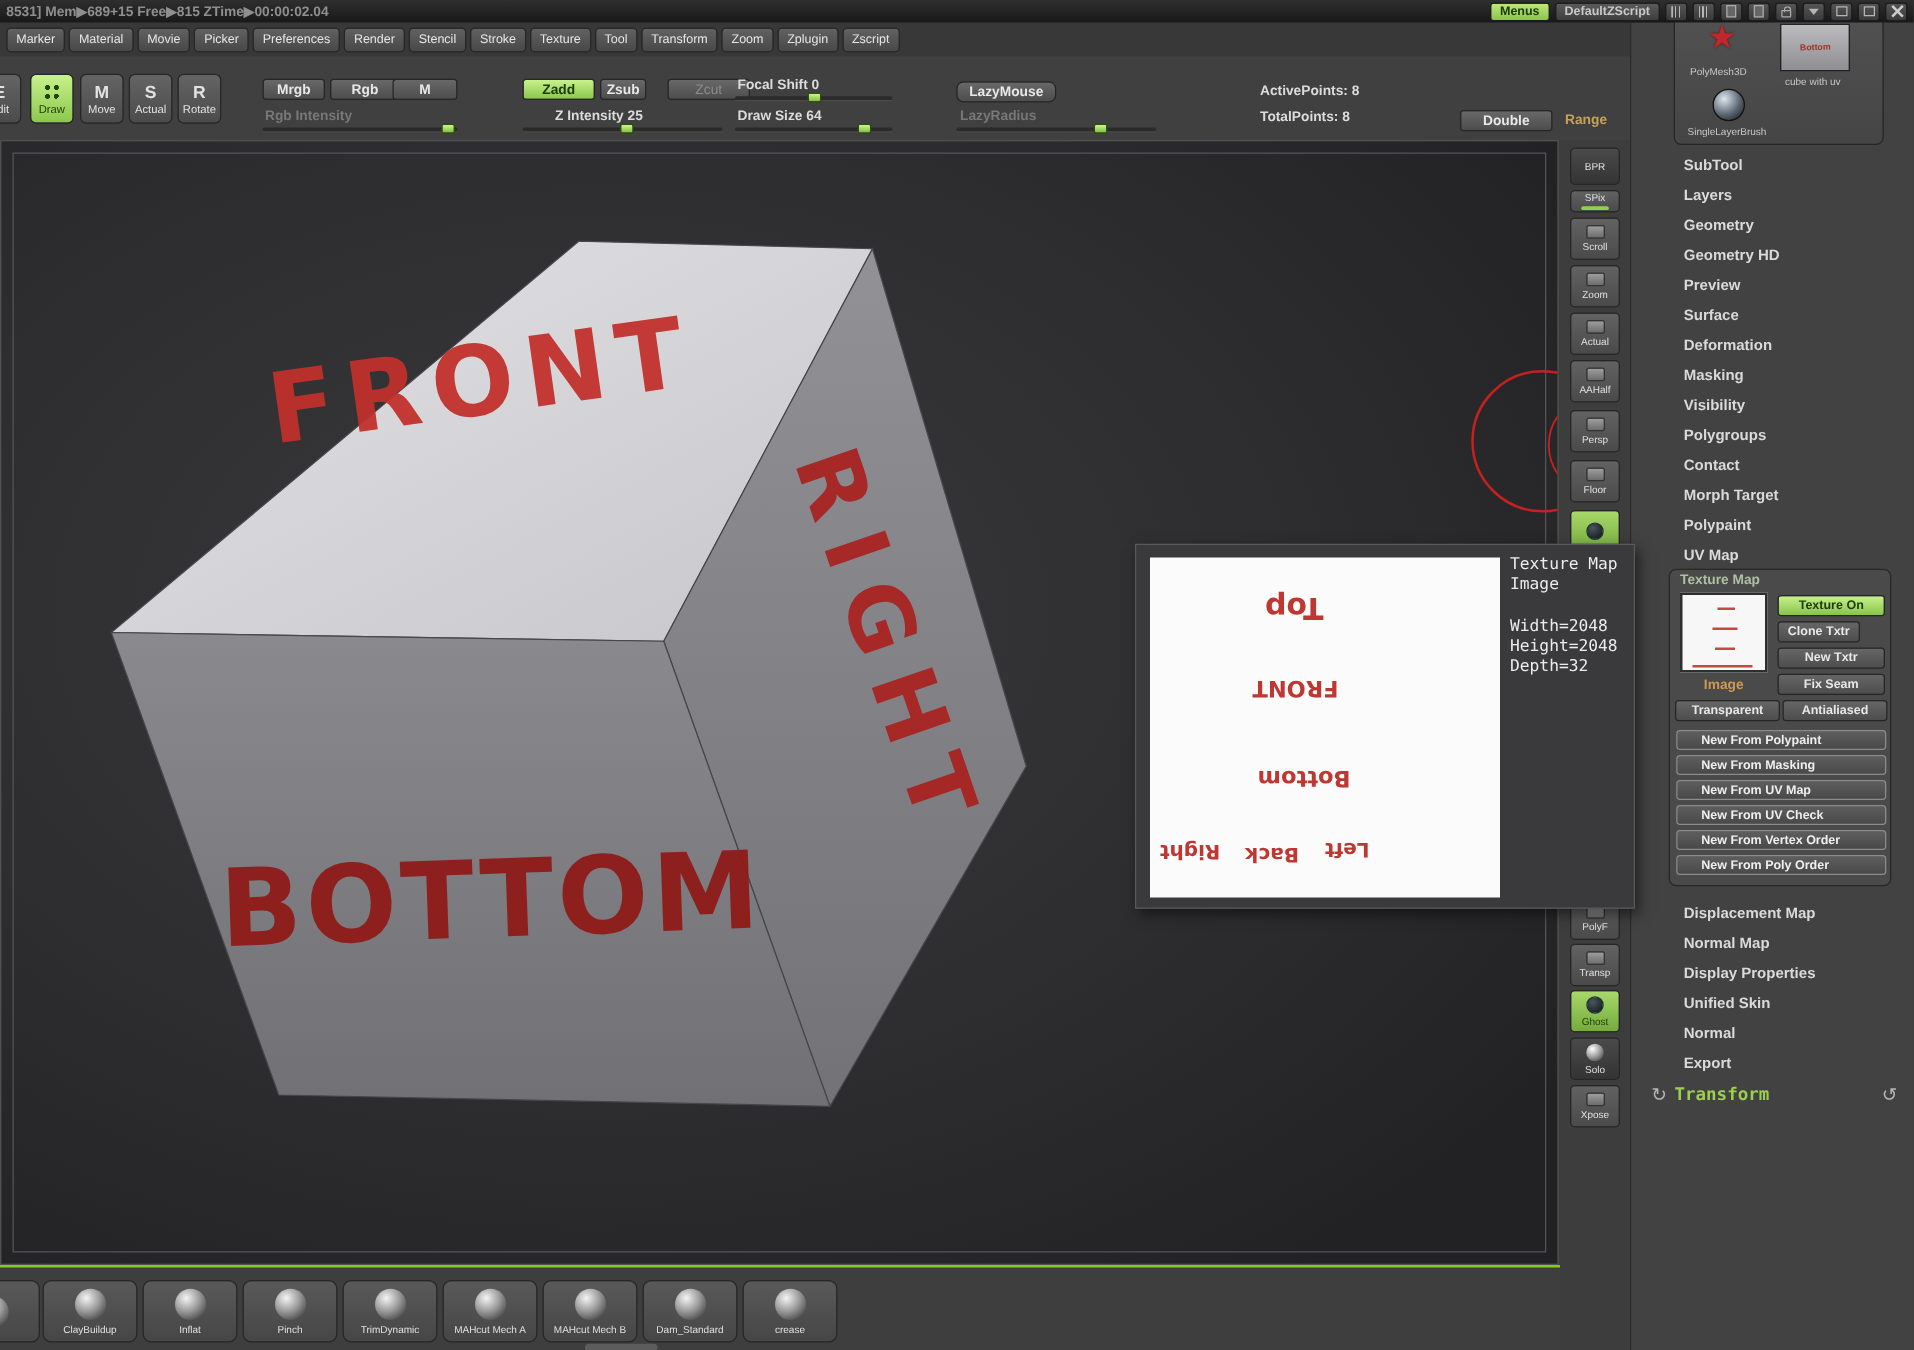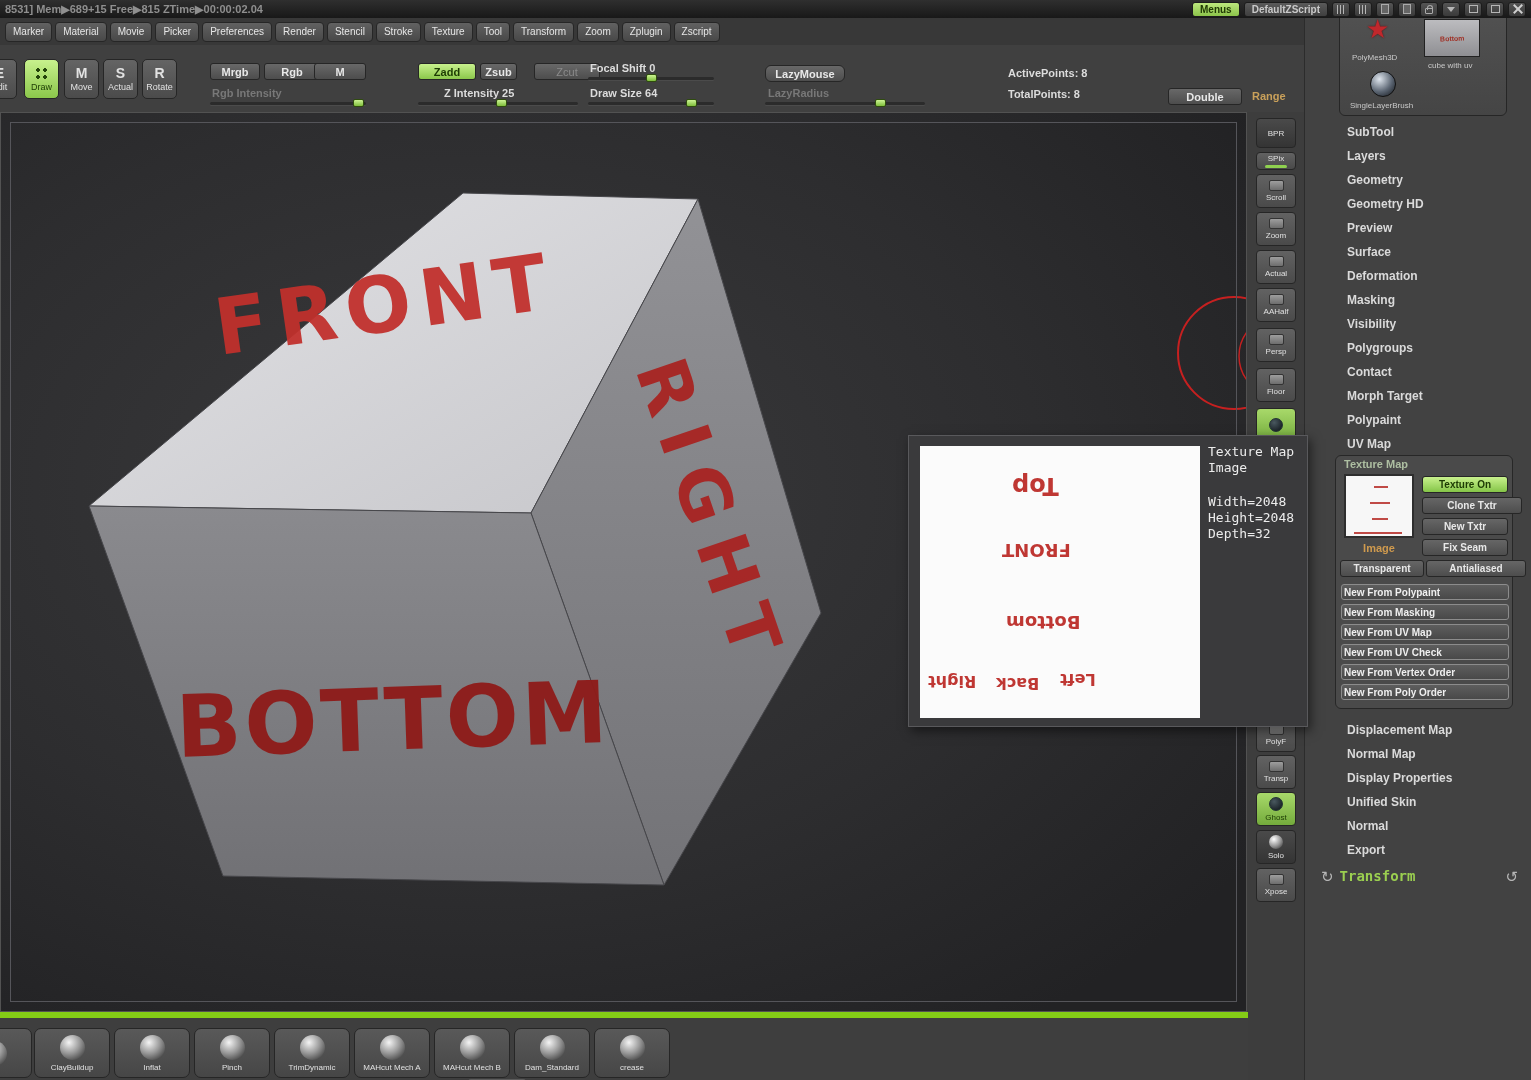--- a/index.html
+++ b/index.html
@@ -70,26 +70,26 @@
 .thumb{position:absolute;width:56px;height:38px;background:linear-gradient(#bcbcbf,#8f8f93);border:1px solid #222;display:flex;align-items:center;justify-content:center}
 .thumb .ttxt{font-size:7px;font-weight:bold;color:#a03228;transform:rotate(-2deg)}
 .section-row{position:absolute;left:0;width:227px;height:24px;display:flex;align-items:center;padding-left:42px;font-size:12px;font-weight:bold;color:#dadada}
 .tm-box{position:absolute;left:30px;top:437px;width:178px;height:254px;background:#4a4a4a;border:1px solid #272727;border-radius:6px}
 .tm-head{position:absolute;left:8px;top:2px;font-size:11px;font-weight:bold;color:#aebfa2}
 .tm-thumb{position:absolute;left:8px;top:18px;width:70px;height:64px;background:#f7f7f7;border:2px solid #2e2e2e}
 .tm-mark{position:absolute;background:#c04a46;height:2px}
 .tm-btn{position:absolute;height:17px;border-radius:3px;background:linear-gradient(#666,#4d4d4d);border:1px solid #262626;font-size:10px;font-weight:bold;color:#e8e8e8;display:flex;align-items:center;justify-content:center;white-space:nowrap}
 .tm-btn.green{background:linear-gradient(#c8f18d,#85c548);color:#1d3b04}
 .tm-image-label{position:absolute;left:8px;top:86px;width:70px;text-align:center;font-size:11px;font-weight:bold;color:#cf9a4e}
-.nf-btn{position:absolute;left:5px;width:168px;height:16px;border-radius:3px;background:linear-gradient(#5e5e5e,#494949);border:1px solid #8c8c8c;font-size:10px;font-weight:bold;color:#efefef;display:flex;align-items:center;padding-left:2px;white-space:nowrap}
+.nf-btn{position:absolute;left:5px;width:168px;height:16px;border-radius:3px;background:linear-gradient(#5e5e5e,#494949);border:1px solid #8c8c8c;font-size:10px;font-weight:bold;color:#efefef;display:flex;align-items:center;padding-left:19px;white-space:nowrap}
 .transform-row{position:absolute;left:0;top:844px;width:227px;height:28px;display:flex;align-items:center;gap:6px;padding:0 14px 0 16px}
 .transform-label{font-size:14px;font-weight:bold;color:#9bcf50;font-family:"DejaVu Sans Mono",monospace}
 .ticon{font-size:15px;color:#b5b5b5;line-height:15px}
 
-.bottom-tray{position:absolute;left:0;top:1012px;width:1248px;height:68px;background:#3e3e3e;border-top:6px solid #84cc16;z-index:2}
+.bottom-tray{position:absolute;left:0;top:1012px;width:1248px;height:68px;background:#3e3e3e;border-top:2px solid #84cc16;z-index:2}
 .brush-btn{position:absolute;top:10px;width:76px;height:50px;border-radius:7px;background:linear-gradient(#595959,#464646);border:1px solid #262626;display:flex;flex-direction:column;align-items:center;justify-content:center;gap:3px}
 .sphere{width:25px;height:25px;border-radius:50%;background:radial-gradient(circle at 36% 30%,#f4f4f4,#9b9b9b 45%,#2b2b2b 96%)}
 .blabel{font-size:8px;color:#e0e0e0;white-space:nowrap}
 .tray-scroll{position:absolute;left:468px;top:61px;width:58px;height:6px;border-radius:3px;background:#5c5c5c}
 </style>
 </head>
 <body>
 
 <div class="titlebar">
   <span class="status">8531] Mem▶689+15 Free▶815 ZTime▶00:00:02.04</span>
@@ -336,25 +336,25 @@
   <div class="tm-box">
     <div class="tm-head">Texture Map</div>
     <div class="tm-thumb">
       <div class="tm-mark" style="left:28px;top:10px;width:14px"></div>
       <div class="tm-mark" style="left:24px;top:26px;width:20px"></div>
       <div class="tm-mark" style="left:26px;top:42px;width:16px"></div>
       <div class="tm-mark" style="left:8px;top:56px;width:48px"></div>
     </div>
     <div class="tm-image-label">Image</div>
     <div class="tm-btn green" style="left:86px;top:20px;width:86px">Texture On</div>
-    <div class="tm-btn" style="left:86px;top:41px;width:100px">Clone Txtr</div>
+    <div class="tm-btn" style="left:86px;top:41px;width:66px">Clone Txtr</div>
     <div class="tm-btn" style="left:86px;top:62px;width:86px">New Txtr</div>
     <div class="tm-btn" style="left:86px;top:83px;width:86px">Fix Seam</div>
     <div class="tm-btn" style="left:4px;top:104px;width:84px">Transparent</div>
-    <div class="tm-btn" style="left:90px;top:104px;width:100px">Antialiased</div>
+    <div class="tm-btn" style="left:90px;top:104px;width:84px">Antialiased</div>
     <div class="nf-btn" style="top:128px">New From Polypaint</div>
     <div class="nf-btn" style="top:148px">New From Masking</div>
     <div class="nf-btn" style="top:168px">New From UV Map</div>
     <div class="nf-btn" style="top:188px">New From UV Check</div>
     <div class="nf-btn" style="top:208px">New From Vertex Order</div>
     <div class="nf-btn" style="top:228px">New From Poly Order</div>
   </div>
 
   <div class="section-row" style="top:700px">Displacement Map</div>
   <div class="section-row" style="top:724px">Normal Map</div>

